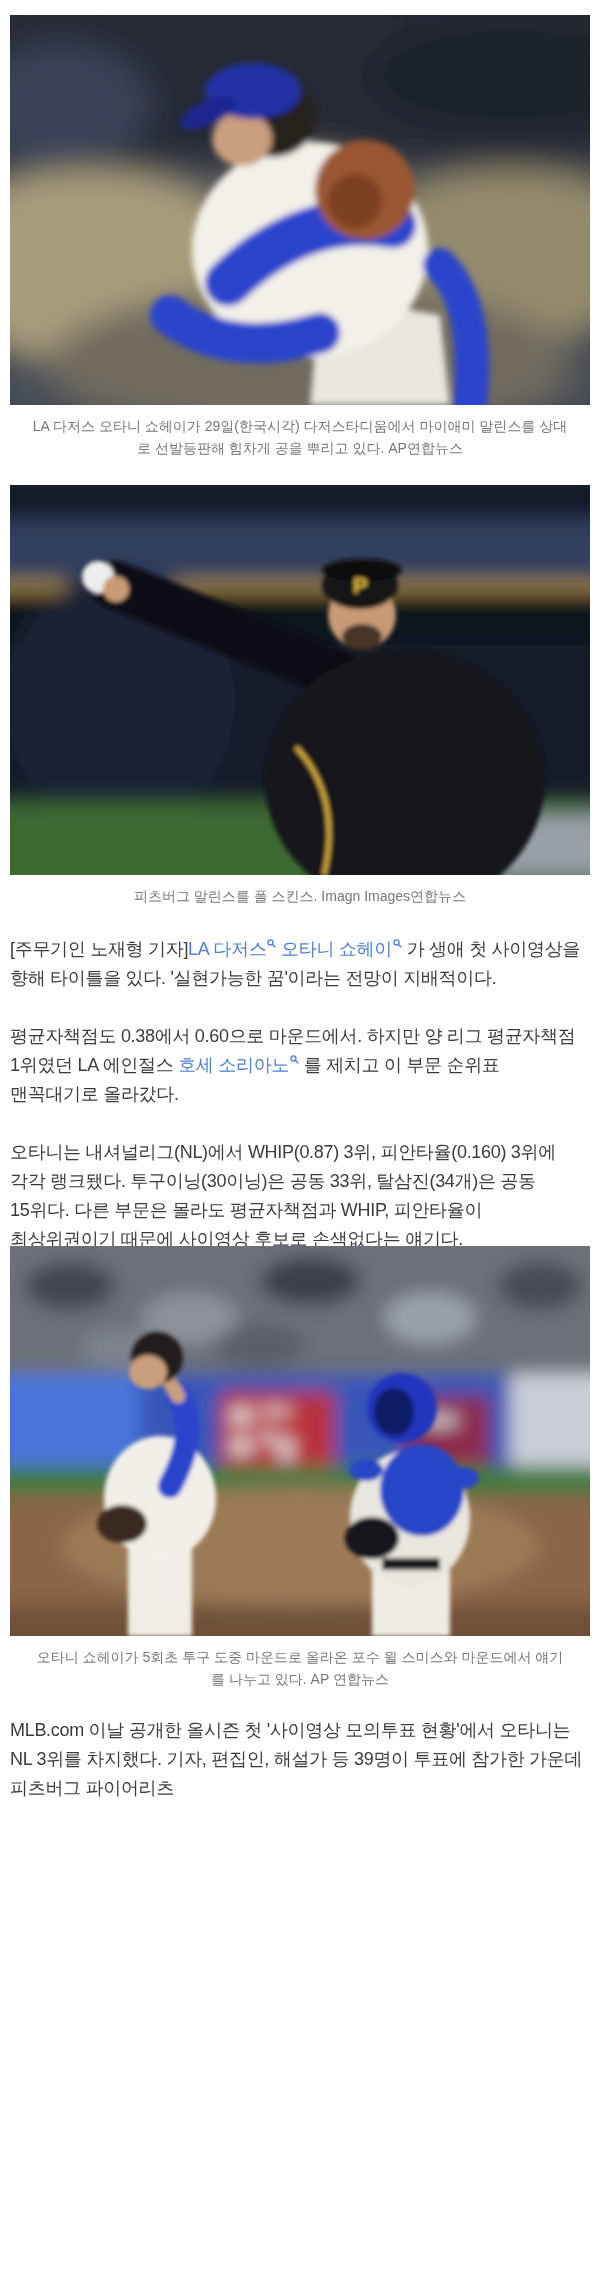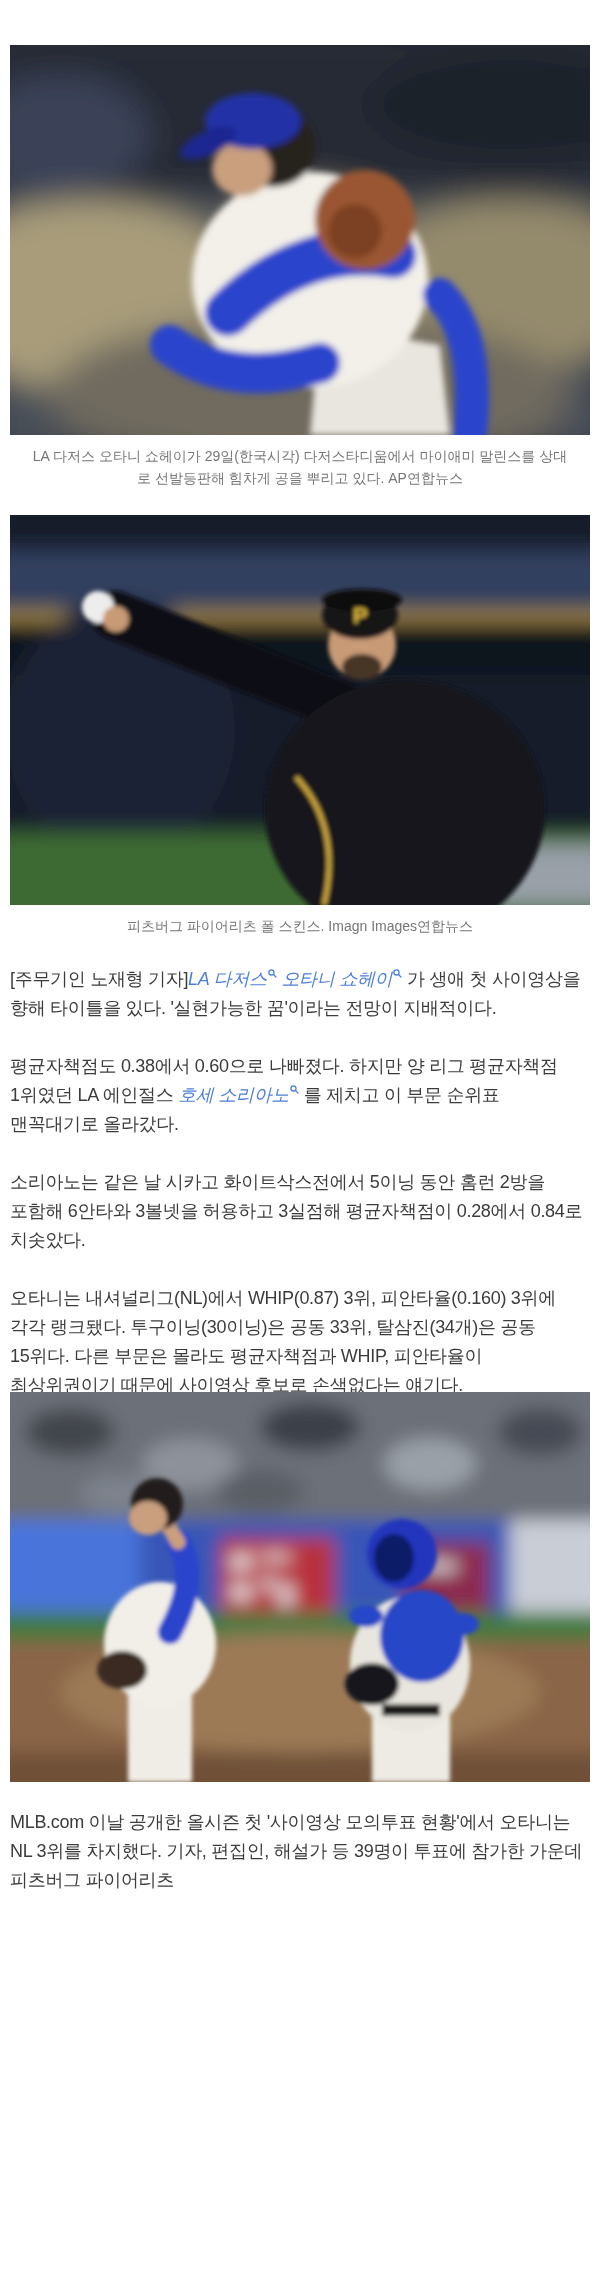--- a/index.html
+++ b/index.html
@@ -1,41 +1,40 @@
 <!DOCTYPE html>
 <html lang="ko" style="--link: #4d7fd9; --body: #3b3b3b; --caption: #767676;"><head>
 <meta charset="utf-8">
 <style>
   html,body{margin:0;padding:0;background:#ffffff;}
   .page{
     width:600px;height:1860px;overflow:hidden;background:#fff;
     font-family:"Liberation Sans","DejaVu Sans",sans-serif;
     position:relative;
-    margin-top:30px;
   }
   .photo{
     margin:15px 10px 0;width:580px;height:390px;overflow:hidden;
     background:#20242c;
   }
   .photo svg{display:block;width:100%;height:100%;}
   #photo2{margin-top:26px;}
   #photo3{margin-top:-8px;}
   .caption{
     margin:10px 30px 0;text-align:center;
     font-size:14px;line-height:22px;color:var(--caption,#767676);
   }
   .article{
     margin:28px 0 0;padding:0 10px;
     font-size:18px;line-height:29px;color:var(--body,#3b3b3b);
     letter-spacing:-0.3px;word-break:keep-all;overflow-wrap:break-word;
   }
   #article-bottom{margin-top:26px;}
   .article p{margin:0 0 29px;}
   #article-top p:last-child{margin-bottom:0;}
-  .entity-link{color:var(--link,#4d7fd9);text-decoration:none;cursor:pointer;font-style:italic;}
+  .entity-link{color:var(--link,#4d7fd9);text-decoration:none;cursor:pointer;}
   sup.q{font-size:10px;line-height:0;margin-left:1px;vertical-align:super;}
   sup.q svg{width:9px;height:9px;}
 </style>
 </head>
 <body>
 
 <div class="page">
 
   <figure class="photo" id="photo1" style="margin-block:15px 0;margin-inline:10px;">
     <svg viewBox="0 0 580 390" preserveAspectRatio="none">
@@ -100,35 +99,34 @@
         <ellipse cx="395" cy="295" rx="140" ry="130" fill="#15151a"></ellipse>
         <path d="M286 262 Q332 312 314 390" stroke="#caa53e" stroke-width="5" fill="none"></path>
         <circle cx="352" cy="130" r="34" fill="#c89a76"></circle>
         <ellipse cx="352" cy="152" rx="20" ry="13" fill="#473526"></ellipse>
         <ellipse cx="350" cy="100" rx="38" ry="24" fill="#121318"></ellipse>
         <ellipse cx="352" cy="85" rx="40" ry="11" fill="#0b0c10"></ellipse>
         <text x="343" y="108" font-family="Liberation Sans, sans-serif" font-size="22" font-weight="bold" fill="#e6bf3f">P</text>
       </g>
     </svg>
   </figure>
-  <div class="caption">피츠버그 파이어리츠 폴 스킨스. Imagn Images연합뉴스</div>
+  <div class="caption">피츠버그 말린스를 폴 스킨스. Imagn Images연합뉴스</div>
 
   <div class="article" id="article-top">
       <p><span>[주무기인 노재형 기자]</span><a href="#" class="entity-link">LA 다저스<sup class="q"><svg viewBox="0 0 12 12">
               <circle cx="4.6" cy="4.6" r="3.4" fill="none" stroke="currentColor" stroke-width="1.7"></circle>
               <line x1="7.3" y1="7.3" x2="10.6" y2="10.6" stroke="currentColor" stroke-width="1.7" stroke-linecap="round"></line>
             </svg></sup></a><span> </span><a href="#" class="entity-link">오타니 쇼헤이<sup class="q"><svg viewBox="0 0 12 12">
               <circle cx="4.6" cy="4.6" r="3.4" fill="none" stroke="currentColor" stroke-width="1.7"></circle>
               <line x1="7.3" y1="7.3" x2="10.6" y2="10.6" stroke="currentColor" stroke-width="1.7" stroke-linecap="round"></line>
             </svg></sup></a><span> 가 생애 첫 사이영상을 향해 타이틀을 있다. '실현가능한 꿈'이라는 전망이 지배적이다.</span></p>
-      <p><span>평균자책점도 0.38에서 0.60으로 나빠졌다. 하지만 양 리그 평균자책점 1위였던 LA 에인절스 </span><a href="#" class="entity-link">호세 소리아노<sup class="q"><svg viewBox="0 0 12 12">
+      <p><span>평균자책점도 0.38에서 0.60으로 마운드에서. 하지만 양 리그 평균자책점 1위였던 LA 에인절스 </span><a href="#" class="entity-link">호세 소리아노<sup class="q"><svg viewBox="0 0 12 12">
               <circle cx="4.6" cy="4.6" r="3.4" fill="none" stroke="currentColor" stroke-width="1.7"></circle>
               <line x1="7.3" y1="7.3" x2="10.6" y2="10.6" stroke="currentColor" stroke-width="1.7" stroke-linecap="round"></line>
             </svg></sup></a><span> 를 제치고 이 부문 순위표 맨꼭대기로 올라갔다.</span></p>
-      <p><span>소리아노는 같은 날 시카고 화이트삭스전에서 5이닝 동안 홈런 2방을 포함해 6안타와 3볼넷을 허용하고 3실점해 평균자책점이 0.28에서 0.84로 치솟았다.</span></p>
       <p><span>오타니는 내셔널리그(NL)에서 WHIP(0.87) 3위, 피안타율(0.160) 3위에 각각 랭크됐다. 투구이닝(30이닝)은 공동 33위, 탈삼진(34개)은 공동 15위다. 다른 부문은 몰라도 평균자책점과 WHIP, 피안타율이 최상위권이기 때문에 사이영상 후보로 손색없다는 얘기다.</span></p>
     </div>
 
   <figure class="photo" id="photo3">
     <svg viewBox="0 0 580 390" preserveAspectRatio="none">
       <defs>
         <filter id="f3" x="-20%" y="-20%" width="140%" height="140%">
             <feGaussianBlur stdDeviation="9"></feGaussianBlur>
           </filter>
         <filter id="f3b" x="-20%" y="-20%" width="140%" height="140%">
@@ -173,18 +171,19 @@
         <ellipse cx="412" cy="244" rx="42" ry="46" fill="#2846c8"></ellipse>
         <circle cx="392" cy="162" r="35" fill="#2235bc"></circle>
         <ellipse cx="384" cy="166" rx="20" ry="24" fill="#101c66"></ellipse>
         <ellipse cx="356" cy="224" rx="17" ry="11" fill="#2846c8"></ellipse>
         <ellipse cx="452" cy="232" rx="17" ry="11" fill="#2846c8"></ellipse>
         <ellipse cx="362" cy="292" rx="27" ry="21" fill="#17171a"></ellipse>
         <rect x="372" y="312" width="58" height="12" fill="#1a1a1e"></rect>
       </g>
     </svg>
   </figure>
+  <div class="caption">오타니 쇼헤이가 5회초 투구 도중 마운드로 올라온 포수 윌 스미스와 마운드에서 얘기를 나누고 있다. AP 연합뉴스</div>
 
   <div class="article" id="article-bottom">
       <p><span>MLB.com 이날 공개한 올시즌 첫 '사이영상 모의투표 현황'에서 오타니는 NL 3위를 차지했다. 기자, 편집인, 해설가 등 39명이 투표에 참가한 가운데 피츠버그 파이어리츠 </span></p>
     </div>
 
 </div>
 
 </body></html>

